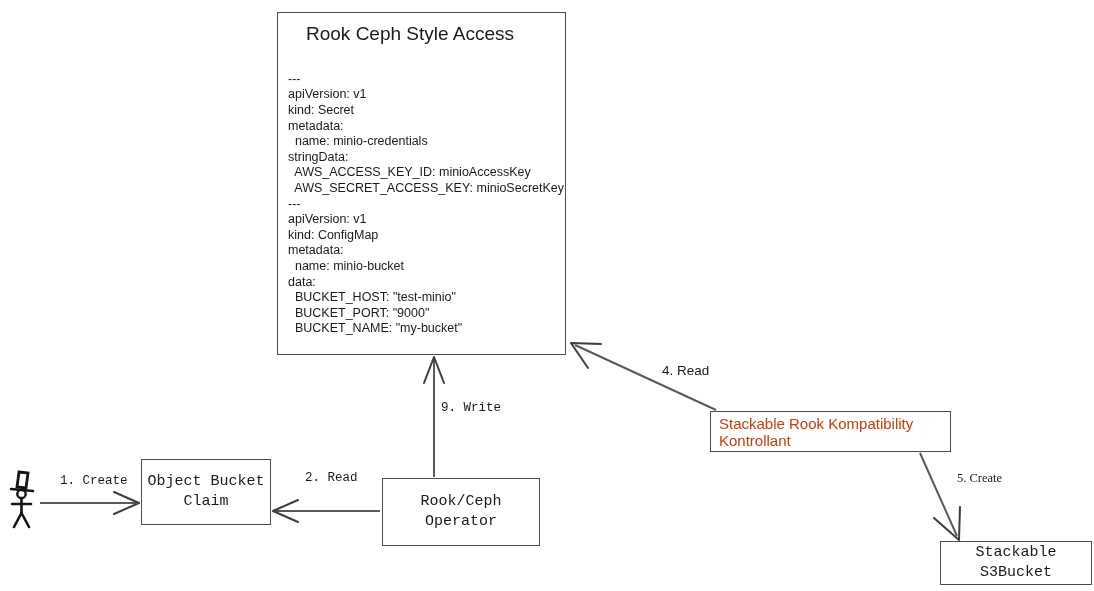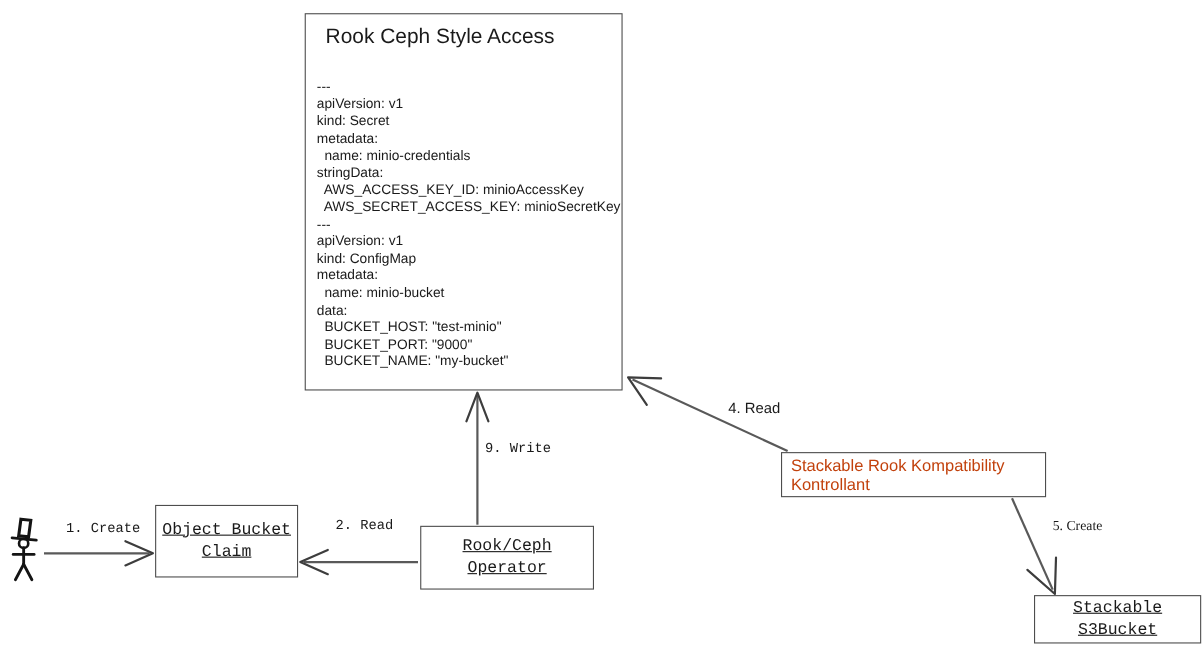--- a/index.html
+++ b/index.html
@@ -23,21 +23,20 @@
   }
   .node-mono {
     font-family: "Liberation Mono", "DejaVu Sans Mono", monospace;
     font-size: 15px;
     color: #1a1a1a;
     display: flex;
     align-items: center;
     justify-content: center;
     text-align: center;
     line-height: 1.35;
-    text-decoration: underline;
   }
   .node-sans {
     font-family: "Liberation Sans", sans-serif;
     font-size: 15px;
     color: #c2410c;
     display: flex;
     align-items: center;
     justify-content: flex-start;
     padding-left: 8px;
   }
@@ -48,35 +47,35 @@
     top: 12px;
     width: 289px;
     height: 343px;
     padding: 10px 6px 6px 10px;
   }
   #yaml-title {
     font-family: "Liberation Sans", sans-serif;
     font-size: 19px;
     color: #1a1a1a;
     line-height: 1.2;
-    margin: 0 0 0 8px;
+    margin: 0 0 0 18px;
     white-space: nowrap;
   }
   #yaml-body {
     margin-top: 26px;
     font-family: "Liberation Sans", sans-serif;
     font-size: 12.5px;
     line-height: 15.6px;
     color: #1a1a1a;
     white-space: pre;
   }
 
   
   #node-obc { left: 141px; top: 459px; width: 130px; height: 66px; }
-  #node-operator { left: 382px; top: 478px; width: 158px; height: 58px; }
+  #node-operator { left: 382px; top: 478px; width: 158px; height: 68px; }
   #node-srkk { left: 710px; top: 411px; width: 241px; height: 41px; }
   #node-s3bucket { left: 940px; top: 541px; width: 152px; height: 44px; }
 
   
   .edge-label {
     position: absolute;
     color: #1a1a1a;
     white-space: nowrap;
   }
   .label-mono {

